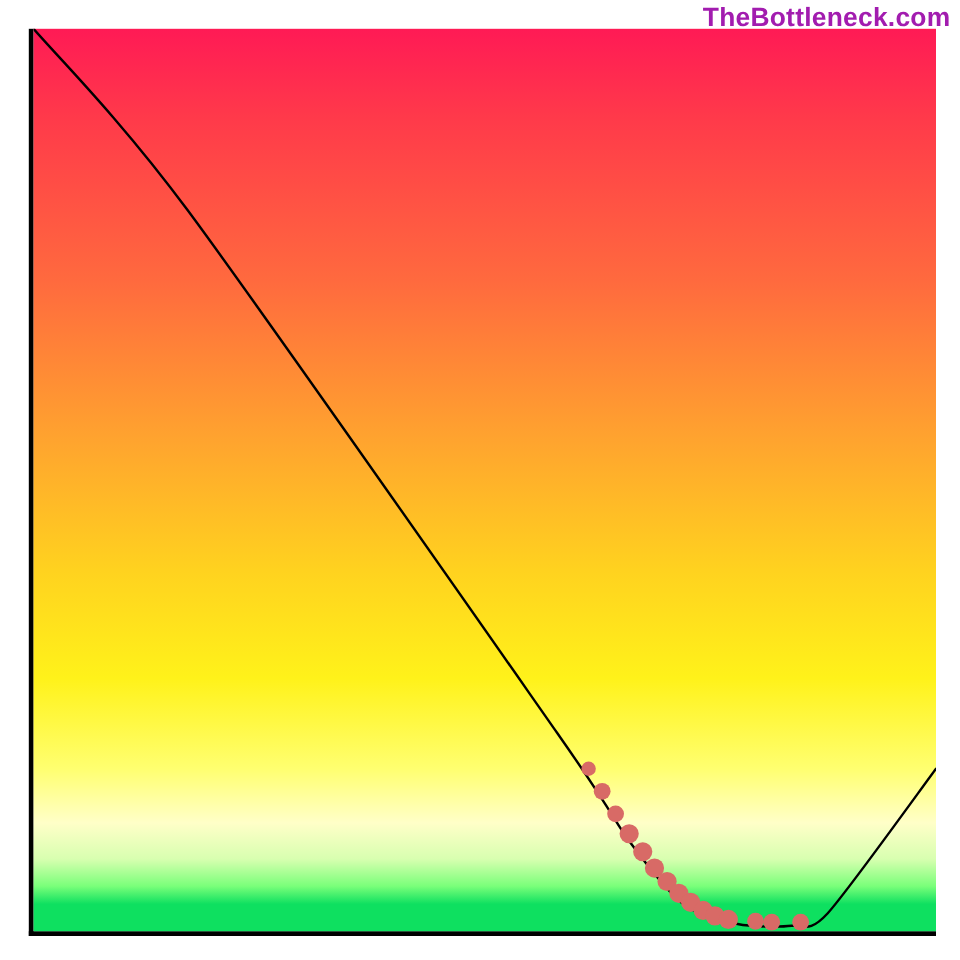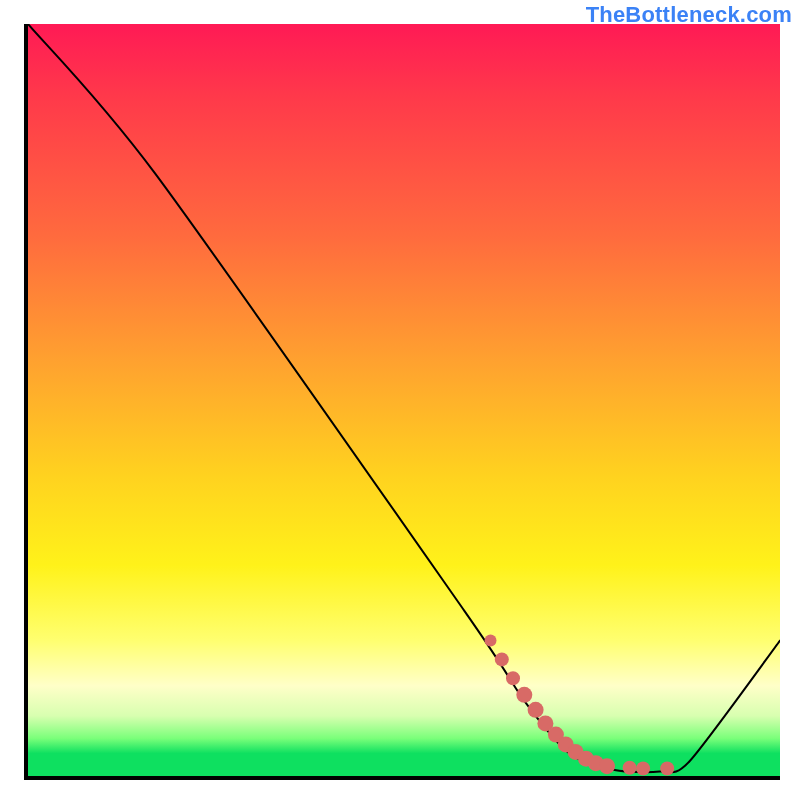--- a/index.html
+++ b/index.html
@@ -48,21 +48,21 @@
       #0ee060 100%
     );
   }
   .watermark {
     position: absolute;
     top: 2px;
     right: 8px;
     font-family: Arial, Helvetica, sans-serif;
     font-size: 22px;
     font-weight: 600;
-    color: #3b82f6;
+    color: #a21caf;
     letter-spacing: 0.2px;
     z-index: 5;
   }
   svg.curve {
     position: absolute;
     left: 0;
     top: 0;
     width: 100%;
     height: 100%;
   }

